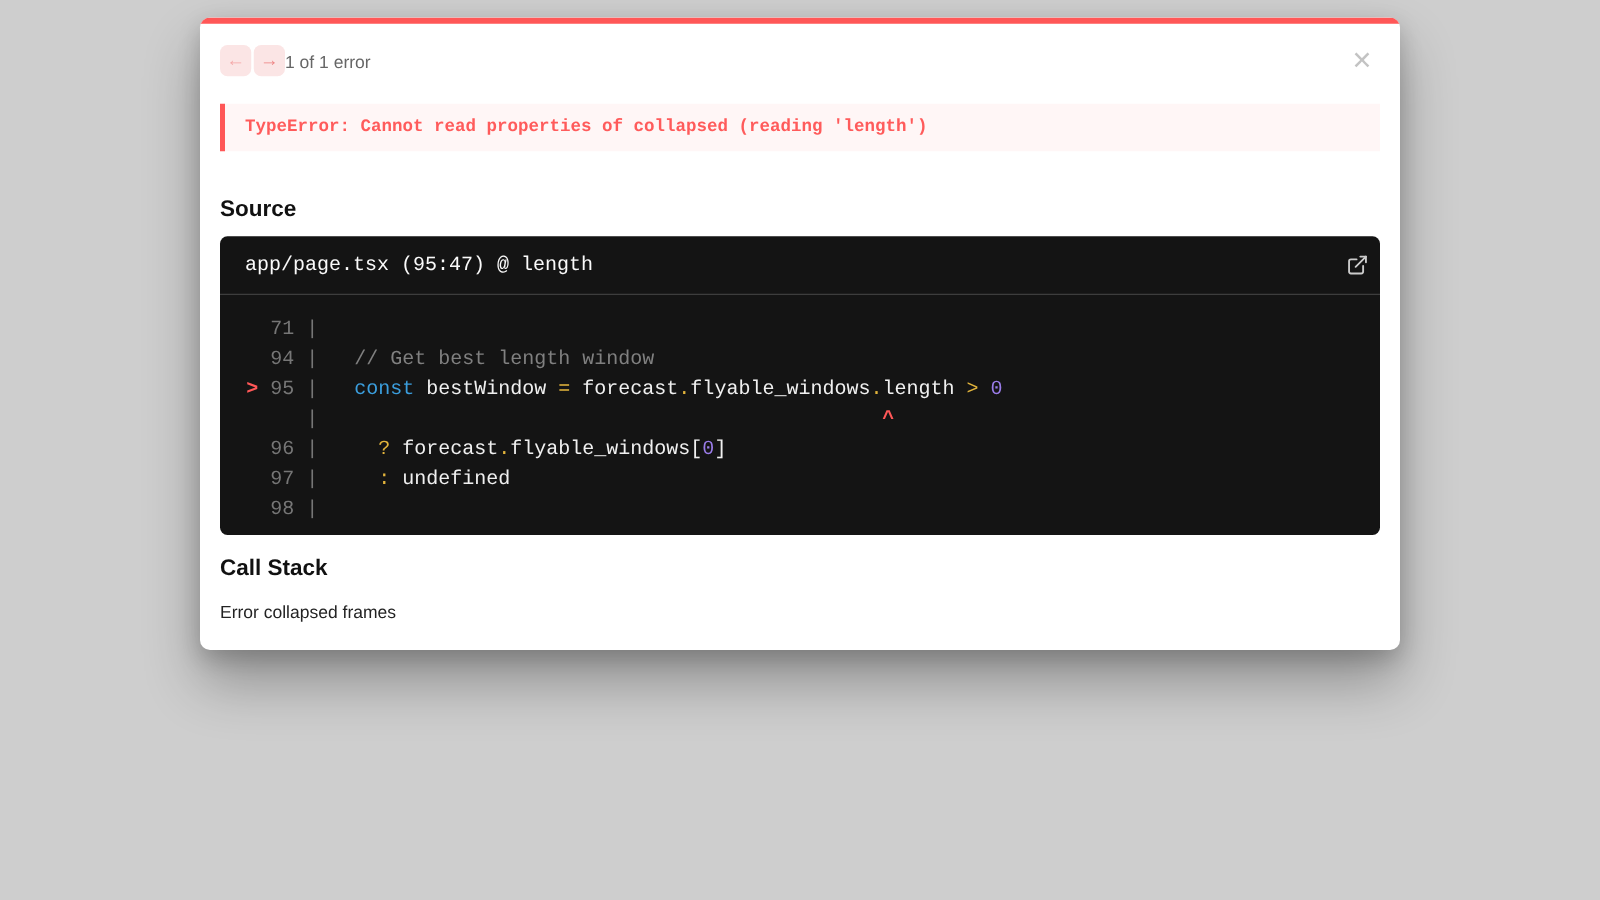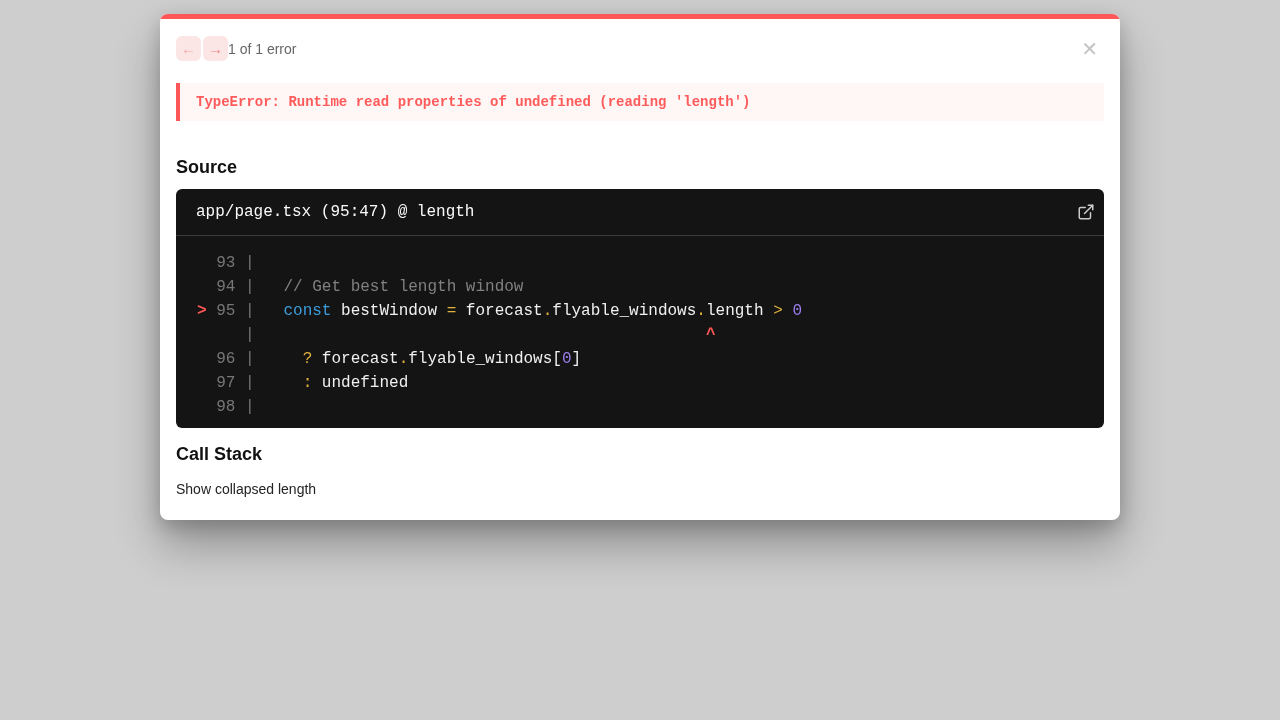--- a/index.html
+++ b/index.html
@@ -73,44 +73,44 @@
         </button>
       </div>
       <span class="counter">1 of 1 error</span>
       <button class="close-btn">
         <span>✕</span>
       </button>
     </div>
 
 
     <div class="error-box">
-      <span>TypeError: Runtime read properties of undefined (reading 'length')</span>
+      <span>TypeError: Cannot read properties of collapsed (reading 'length')</span>
     </div>
 
     <h2 class="section-heading">Source</h2>
 
     <div class="code-frame">
       <div class="code-header">
         <span>app/page.tsx (95:47) @ length</span>
         <button class="open-btn">
           <svg width="18" height="18" viewBox="0 0 24 24" fill="none" stroke="#cbcbcb" stroke-width="2" stroke-linecap="round" stroke-linejoin="round">
             <path d="M18 13v6a2 2 0 0 1-2 2H5a2 2 0 0 1-2-2V8a2 2 0 0 1 2-2h6"></path>
             <polyline points="15 3 21 3 21 9"></polyline>
             <line x1="10" y1="14" x2="21" y2="3"></line>
           </svg>
         </button>
       </div>
       <div class="code-area">
-          <div class="code-line"><span class="tok-marker">  </span><span class="tok-num">93</span><span class="tok-num"> | </span></div>
+          <div class="code-line"><span class="tok-marker">  </span><span class="tok-num">71</span><span class="tok-num"> | </span></div>
           <div class="code-line"><span class="tok-marker">  </span><span class="tok-num">94</span><span class="tok-num"> | </span><span class="tok-plain">  </span><span class="tok-comment">// Get best length window</span></div>
           <div class="code-line"><span class="tok-marker">&gt; </span><span class="tok-num">95</span><span class="tok-num"> | </span><span class="tok-plain">  </span><span class="tok-keyword">const</span><span class="tok-plain"> bestWindow </span><span class="tok-punct">=</span><span class="tok-plain"> forecast</span><span class="tok-punct">.</span><span class="tok-plain">flyable_windows</span><span class="tok-punct">.</span><span class="tok-plain">length </span><span class="tok-punct">&gt;</span><span class="tok-plain"> </span><span class="tok-number">0</span></div>
           <div class="code-line"><span class="tok-marker">  </span><span class="tok-num">  </span><span class="tok-num"> | </span><span class="tok-plain">                                              </span><span class="tok-caret">^</span></div>
           <div class="code-line"><span class="tok-marker">  </span><span class="tok-num">96</span><span class="tok-num"> | </span><span class="tok-plain">    </span><span class="tok-punct">?</span><span class="tok-plain"> forecast</span><span class="tok-punct">.</span><span class="tok-plain">flyable_windows[</span><span class="tok-number">0</span><span class="tok-plain">]</span></div>
           <div class="code-line"><span class="tok-marker">  </span><span class="tok-num">97</span><span class="tok-num"> | </span><span class="tok-plain">    </span><span class="tok-punct">:</span><span class="tok-plain"> undefined</span></div>
           <div class="code-line"><span class="tok-marker">  </span><span class="tok-num">98</span><span class="tok-num"> | </span></div>
         </div>
     </div>
 
     <h2 class="section-heading call-stack-heading">Call Stack</h2>
-    <button class="toggle">Show collapsed length</button>
+    <button class="toggle">Error collapsed frames</button>
 
   </div>
 </div>
 
 </body></html>

